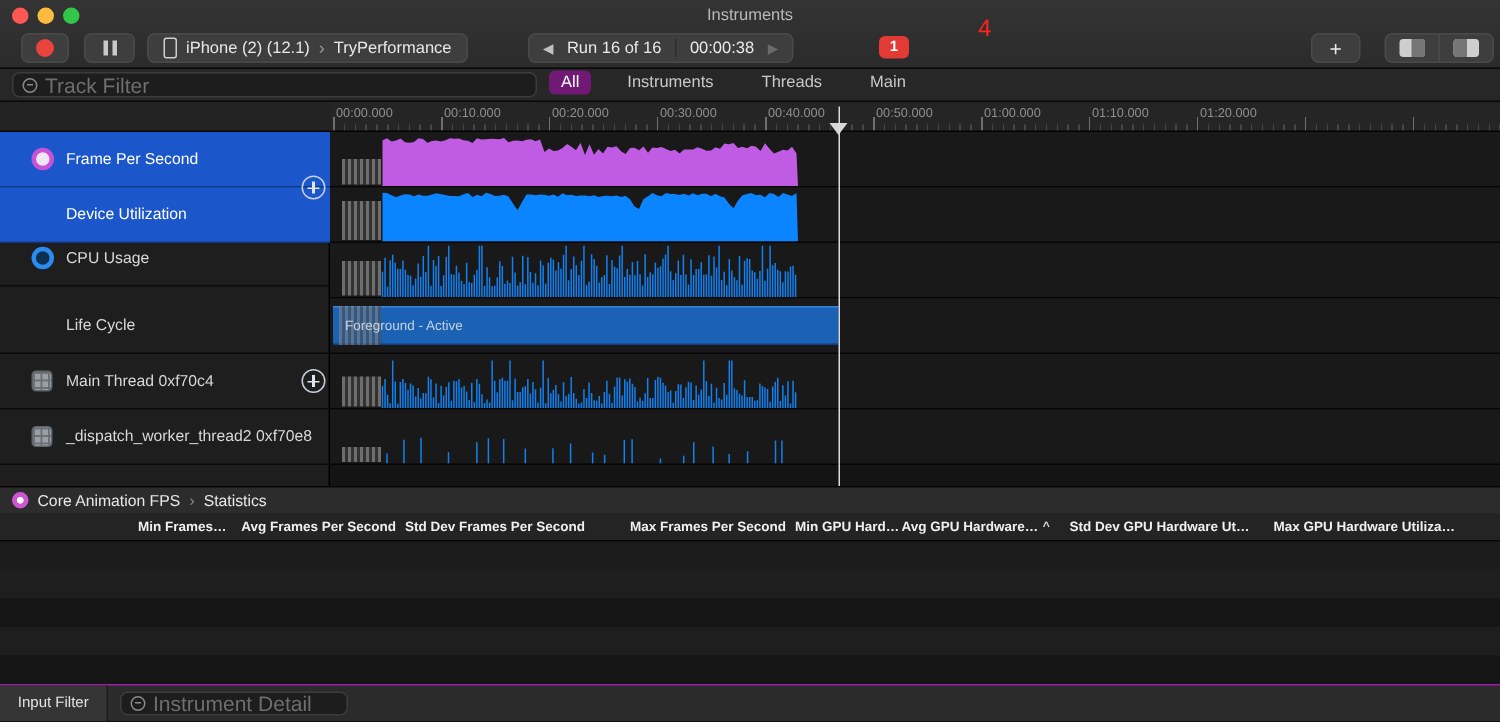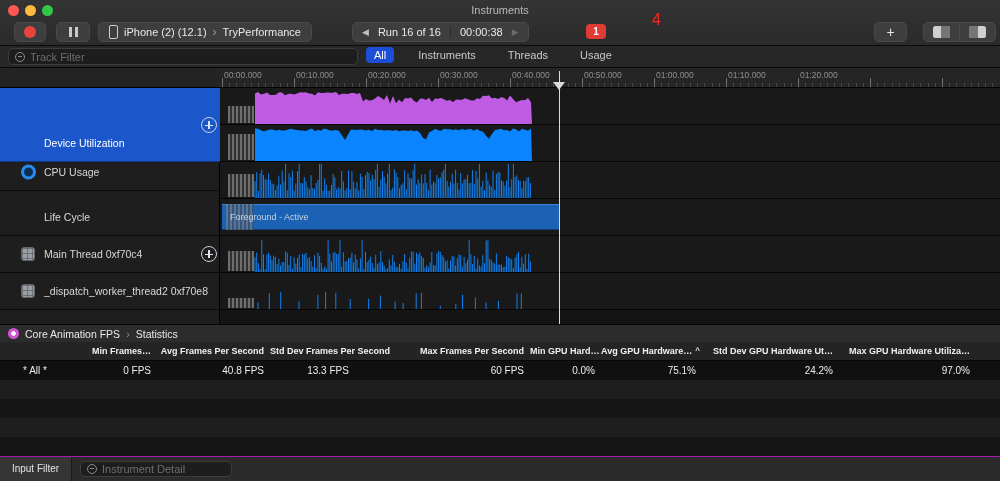--- a/index.html
+++ b/index.html
@@ -34,27 +34,27 @@
   .sbtn:first-child{border-radius:5px 0 0 5px;}
   .sbtn:last-child{border-radius:0 5px 5px 0;margin-left:-1px;}
   .pane-icon{width:17px;height:12px;border-radius:2.5px;background:#cfcfcf;position:relative;overflow:hidden;}
   .pane-icon.half-left::after{content:"";position:absolute;right:0;top:0;width:52%;height:100%;background:#767676;}
   .pane-icon.half-right::after{content:"";position:absolute;left:0;top:0;width:52%;height:100%;background:#767676;}
   .annotation{font-size:16px;color:#ff241a;z-index:99;font-weight:500;}
 
   
   .filterbar{left:0;top:46px;width:1000px;height:22px;background:#272727;border-bottom:1px solid #090909;}
   .ffield{display:flex;align-items:center;gap:5px;padding:0 6px;background:#1d1d1d;border:1px solid #3c3c3c;border-radius:5px;}
-  .ffield input{flex:1;background:transparent;border:none;outline:none;color:#ddd;font-size:11px;min-width:0;}
+  .ffield input{flex:1;background:transparent;border:none;outline:none;color:#ddd;font-size:14px;min-width:0;}
   .ffield input::placeholder{color:#6e6e6e;}
   .ficon{flex:none;width:10px;height:10px;border-radius:50%;border:1px solid #8a8a8a;position:relative;}
   .ficon::after{content:"";position:absolute;left:2px;top:3px;width:4px;height:1px;background:#8a8a8a;box-shadow:1px 2px 0 -1px #8a8a8a;}
   .tabs{display:flex;align-items:center;gap:16px;}
   .tab{font-size:11px;color:#c9c9c9;padding:2px 8px;border-radius:4px;cursor:default;}
-  .tab.selected{background:#1d4ed8;color:#fff;}
+  .tab.selected{background:#701a75;color:#fff;}
 
   
   .rulerblank{left:0;top:68px;width:220px;height:20px;background:#232323;border-bottom:1px solid #020202;}
   .ruler{left:220px;top:68px;width:780px;height:20px;background:#252525;border-bottom:1px solid #020202;
     background-image:
       repeating-linear-gradient(to right,#707070 0 1px,transparent 1px 72px),
       repeating-linear-gradient(to right,#474747 0 1px,transparent 1px 7.2px);
     background-size:100% 9px,100% 4px;
     background-repeat:no-repeat;
     background-position:left 2px bottom,left 2px bottom;}
@@ -162,38 +162,42 @@
 
   <div class="abs filterbar"></div>
   <div class="abs ffield" style="left:8px;top:48px;width:350px;height:17px;">
     <span class="ficon"></span>
     <input placeholder="Track Filter" style="">
   </div>
   <div class="abs tabs" style="left:366px;top:47px;">
     <span class="tab selected">All</span>
     <span class="tab">Instruments</span>
     <span class="tab">Threads</span>
-    <span class="tab">Usage</span>
+    <span class="tab">Main</span>
   </div>
 
   <div class="abs rulerblank"></div>
   <div class="abs ruler">
       <span class="tick-label" style="left: 4px;">00:00.000</span>
       <span class="tick-label" style="left: 76px;">00:10.000</span>
       <span class="tick-label" style="left: 148px;">00:20.000</span>
       <span class="tick-label" style="left: 220px;">00:30.000</span>
       <span class="tick-label" style="left: 292px;">00:40.000</span>
       <span class="tick-label" style="left: 364px;">00:50.000</span>
       <span class="tick-label" style="left: 436px;">01:00.000</span>
       <span class="tick-label" style="left: 508px;">01:10.000</span>
       <span class="tick-label" style="left: 580px;">01:20.000</span>
     </div>
 
   <div class="abs sidebar">
     <div class="selblock"></div>
+    <div class="sb-row sel" style="top:0">
+      <span class="sb-icon fps-icon"></span>
+      <span class="sb-label">Frame Per Second</span>
+    </div>
     <div class="sb-row sel" style="top:37px">
       <span class="sb-label">Device Utilization</span>
     </div>
     <div class="sb-row" style="top:66px">
       <span class="sb-icon cpu-icon"></span>
       <span class="sb-label">CPU Usage</span>
     </div>
     <div class="sb-row" style="top:111px">
       <span class="sb-label">Life Cycle</span>
     </div>
@@ -265,31 +269,20 @@
     <div class="th c3">Std Dev Frames Per Second</div>
     <div class="th c4">Max Frames Per Second</div>
     <div class="th c5">Min GPU Hard…</div>
     <div class="th c6">
       <span>Avg GPU Hardware…</span><span class="caret">^</span>
     </div>
     <div class="th c7">Std Dev GPU Hardware Ut…</div>
     <div class="th c8">Max GPU Hardware Utiliza…</div>
   </div>
 
-  <div class="abs trow">
-    <div class="td c0">* All *</div>
-    <div class="td c1">0 FPS</div>
-    <div class="td c2">40.8 FPS</div>
-    <div class="td c3">13.3 FPS</div>
-    <div class="td c4">60 FPS</div>
-    <div class="td c5">0.0%</div>
-    <div class="td c6">75.1%</div>
-    <div class="td c7">24.2%</div>
-    <div class="td c8">97.0%</div>
-  </div>
 
   <div class="abs stripe" style="top:380px;background:#1e1e1e;"></div>
   <div class="abs stripe" style="top:399px;background:#151515;"></div>
   <div class="abs stripe" style="top:418px;background:#1e1e1e;"></div>
   <div class="abs stripe" style="top:437px;background:#151515;"></div>
 
   <div class="abs bottombar">
     <div class="inputfilter">Input Filter</div>
     <div class="ffield" style="position:absolute;left:80px;top:4px;width:152px;height:16px;">
       <span class="ficon"></span>

